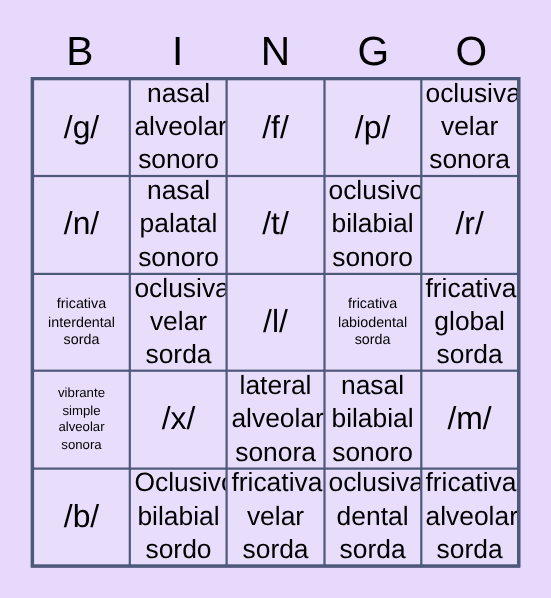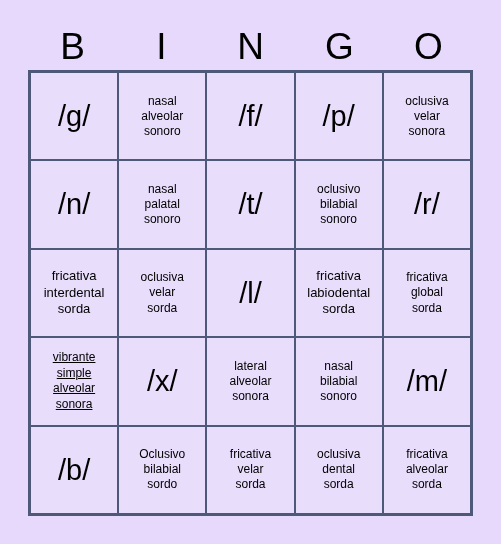--- a/index.html
+++ b/index.html
@@ -75,31 +75,30 @@
     display: block;
     width: 100%;
     white-space: pre-line;
   }
   
   .size-phoneme .cell-text {
     font-size: 29px;
     line-height: 1.12;
   }
   .size-large .cell-text {
-    font-size: 12px;
+    font-size: 24px;
     line-height: 1.26;
   }
   .size-small .cell-text {
     font-size: 13px;
     line-height: 1.3;
   }
   .size-xsmall .cell-text {
     font-size: 12px;
     line-height: 1.32;
-    text-decoration: underline;
   }
 </style>
 </head>
 <body>
 
 <div id="bingo-card">
 
   <div id="bingo-header">
     <div class="header-letter">B</div>
     <div class="header-letter">I</div>

